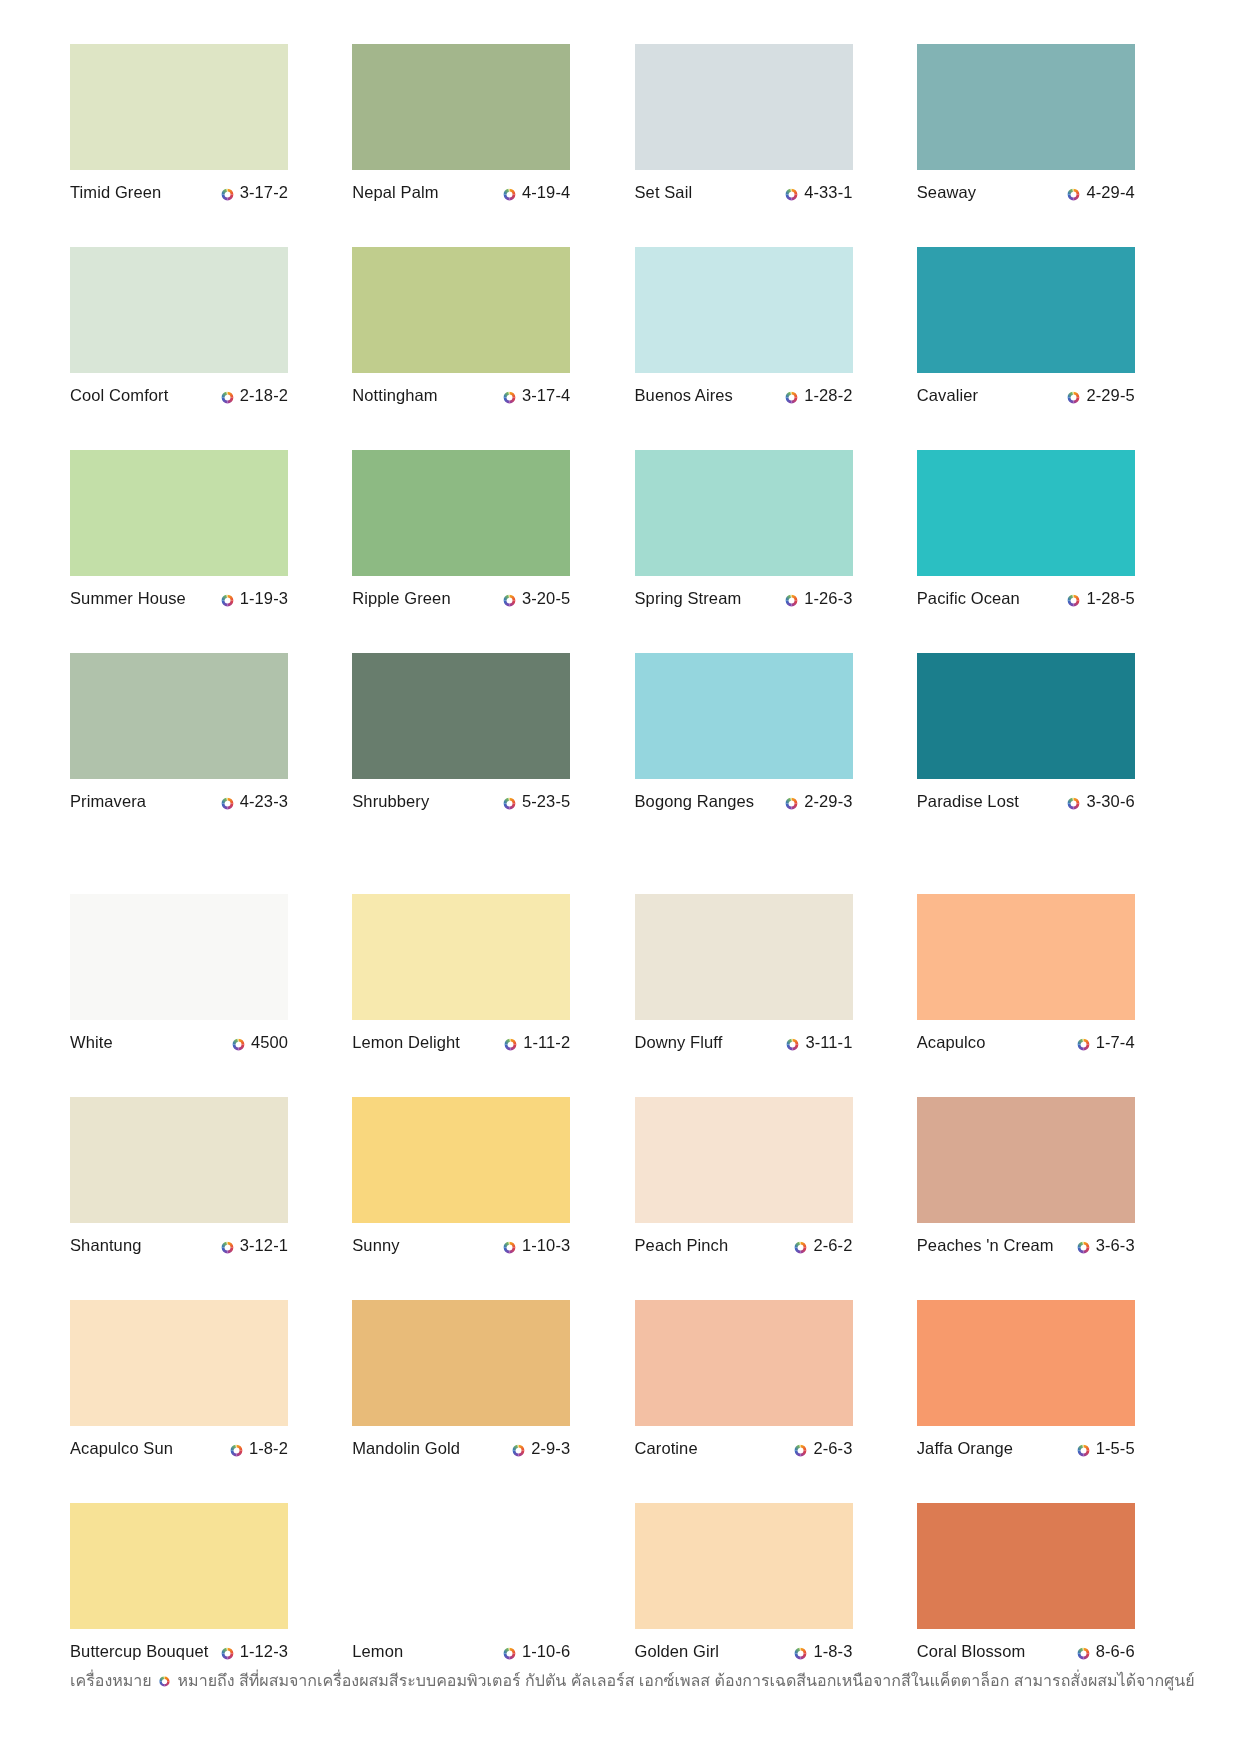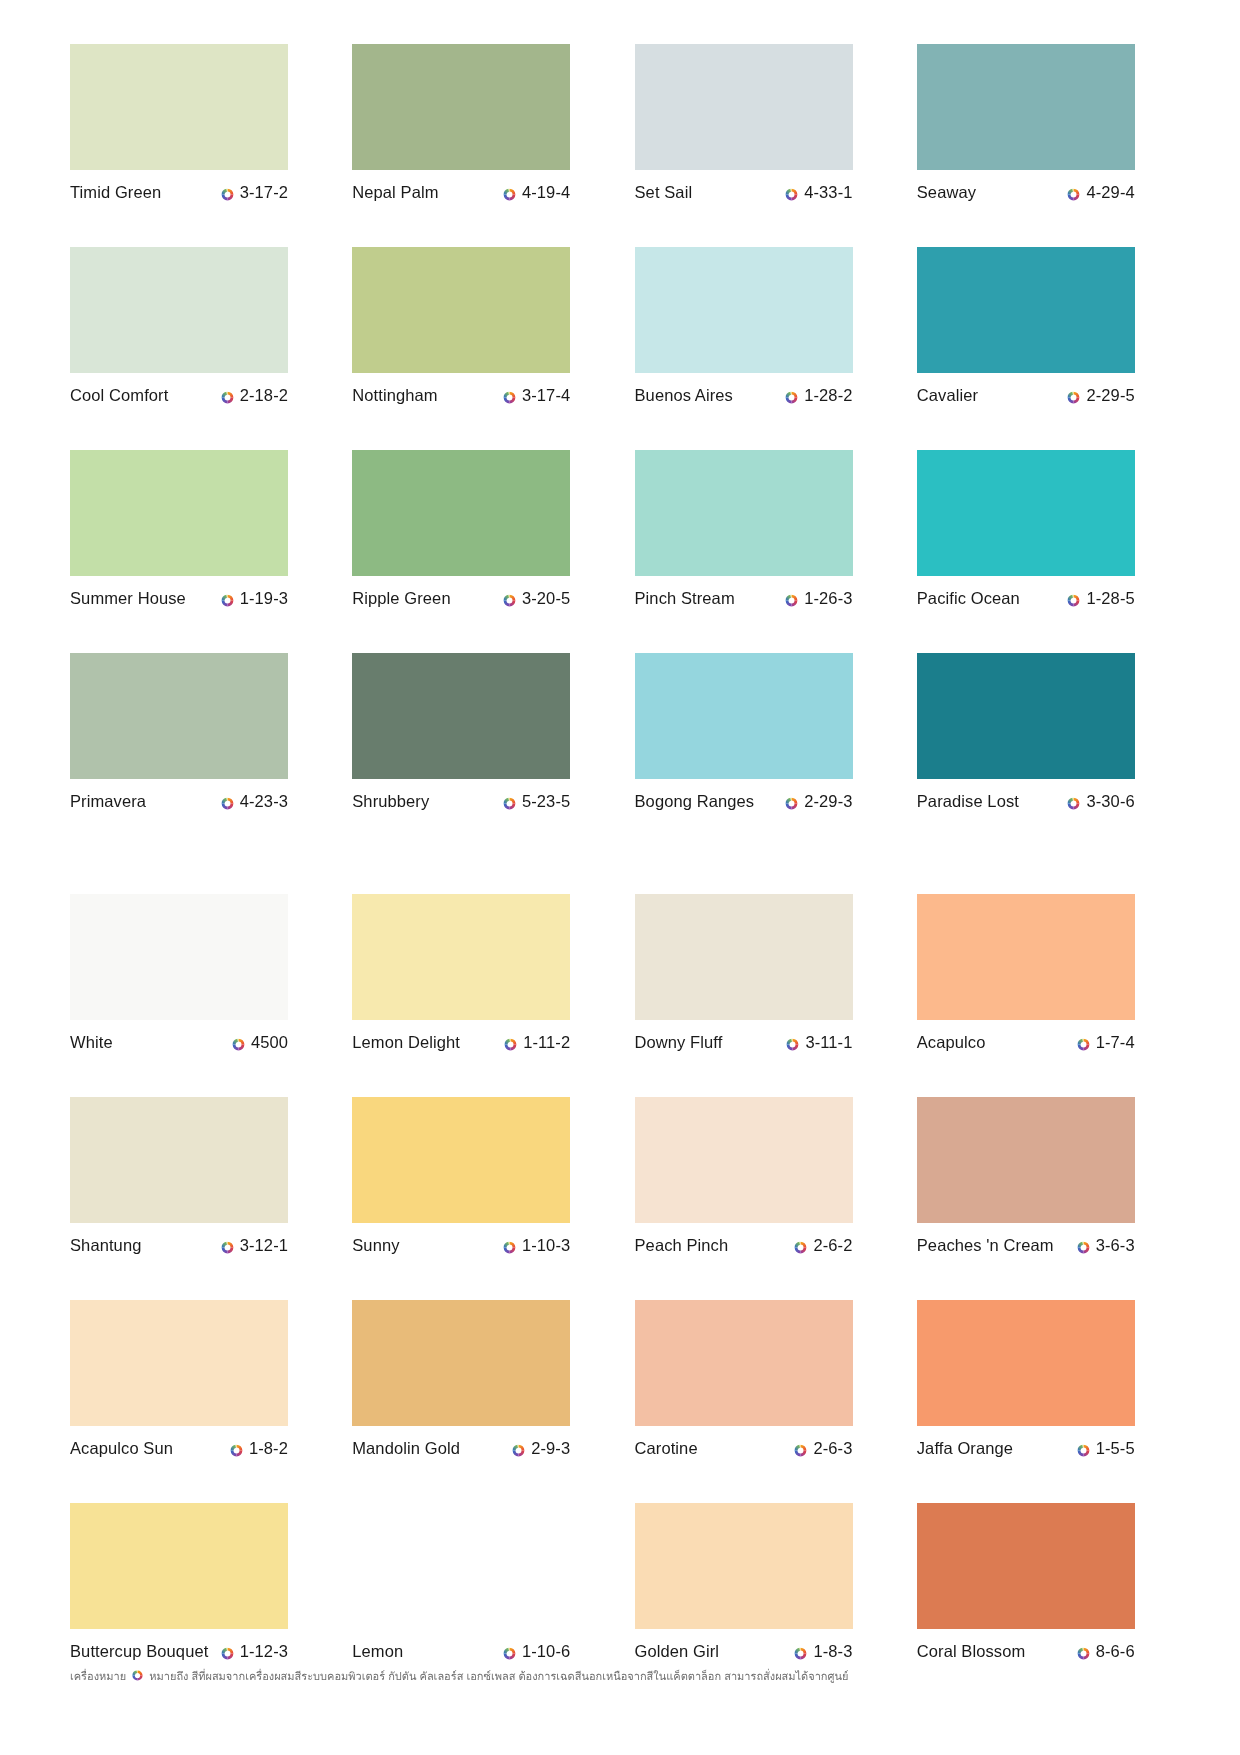--- a/index.html
+++ b/index.html
@@ -68,21 +68,21 @@
     font-family: "Liberation Sans", sans-serif;
   }
 
   .footer {
     position: absolute;
     left: 70px;
     right: 70px;
     top: 1668px;
   }
   .footer-line {
-    font-size: 11px;
+    font-size: 16px;
     line-height: 1.62;
     color: #6e6e6e;
     font-family: "Liberation Sans", sans-serif;
     white-space: nowrap;
   }
   .footer-inline-icon {
     width: 13px;
     height: 13px;
     display: inline-block;
     vertical-align: -2px;
@@ -421,21 +421,21 @@
                 <path d="M12 21.4 A9.4 9.4 0 0 1 2.6 12 L7.2 12 A4.8 4.8 0 0 0 12 16.8 Z" fill="url(#c10)"></path>
                 <path d="M2.6 12 A9.4 9.4 0 0 1 10.2 2.75 L11.1 7.4 A4.8 4.8 0 0 0 7.2 12 Z" fill="url(#d10)"></path>
               </svg></span>
             <span class="swatch-code">3-20-5</span>
           </span>
         </div>
       </div>
       <div class="swatch-cell">
         <div class="swatch-chip" style="background: rgb(163, 220, 208);"></div>
         <div class="swatch-meta">
-          <span class="swatch-name">Pinch Stream</span>
+          <span class="swatch-name">Spring Stream</span>
           <span class="swatch-code-wrap">
             <span class="wheel-icon"><svg viewBox="0 0 24 24" width="15" height="15">
                 <defs>
                   <linearGradient id="a11" x1="0" y1="0" x2="1" y2="1">
                     <stop offset="0" stop-color="#f4b41a"></stop>
                     <stop offset="1" stop-color="#e8413a"></stop>
                   </linearGradient>
                   <linearGradient id="b11" x1="1" y1="0" x2="0" y2="1">
                     <stop offset="0" stop-color="#e8413a"></stop>
                     <stop offset="1" stop-color="#8d3fa8"></stop>

